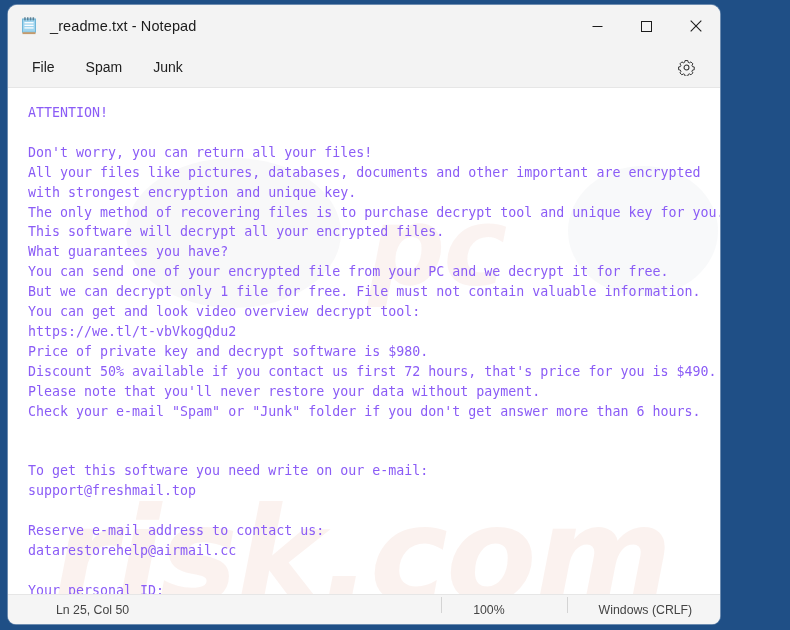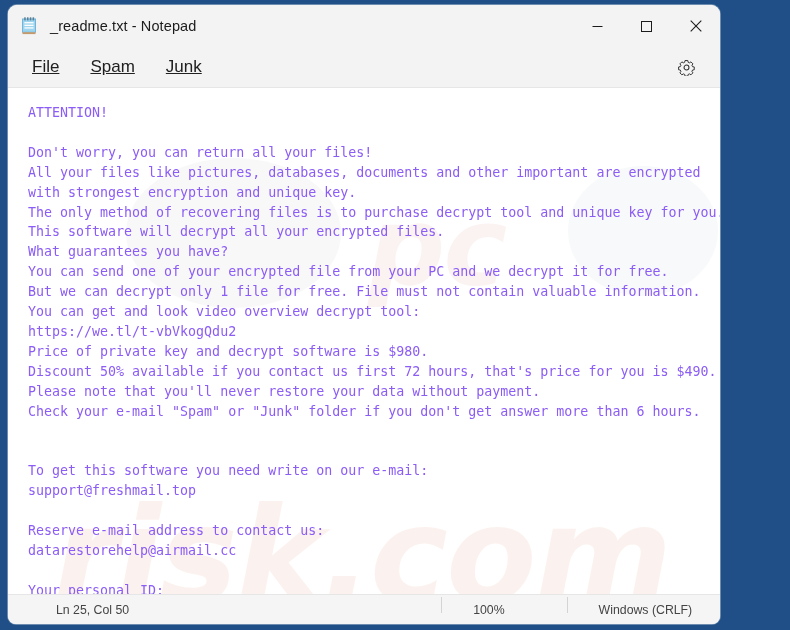--- a/index.html
+++ b/index.html
@@ -66,27 +66,26 @@
   #menubar {
     height: 41px;
     background: #f3f3f3;
     display: flex;
     align-items: center;
     flex: none;
     position: relative;
     border-bottom: 1px solid #e6e6e6;
   }
   .menuitem {
-    font-size: 17px;
+    font-size: 14px;
     color: #202020;
     padding: 5px 10px;
     border-radius: 4px;
     margin-left: 11px;
     white-space: nowrap;
-    text-decoration: underline;
   }
   #menubar .menuitem:first-child { margin-left: 14px; }
   #gear-btn {
     position: absolute;
     right: 20px; top: 50%;
     transform: translateY(-50%);
     width: 28px; height: 28px;
     display: flex; align-items: center; justify-content: center;
     color: #303030;
   }

